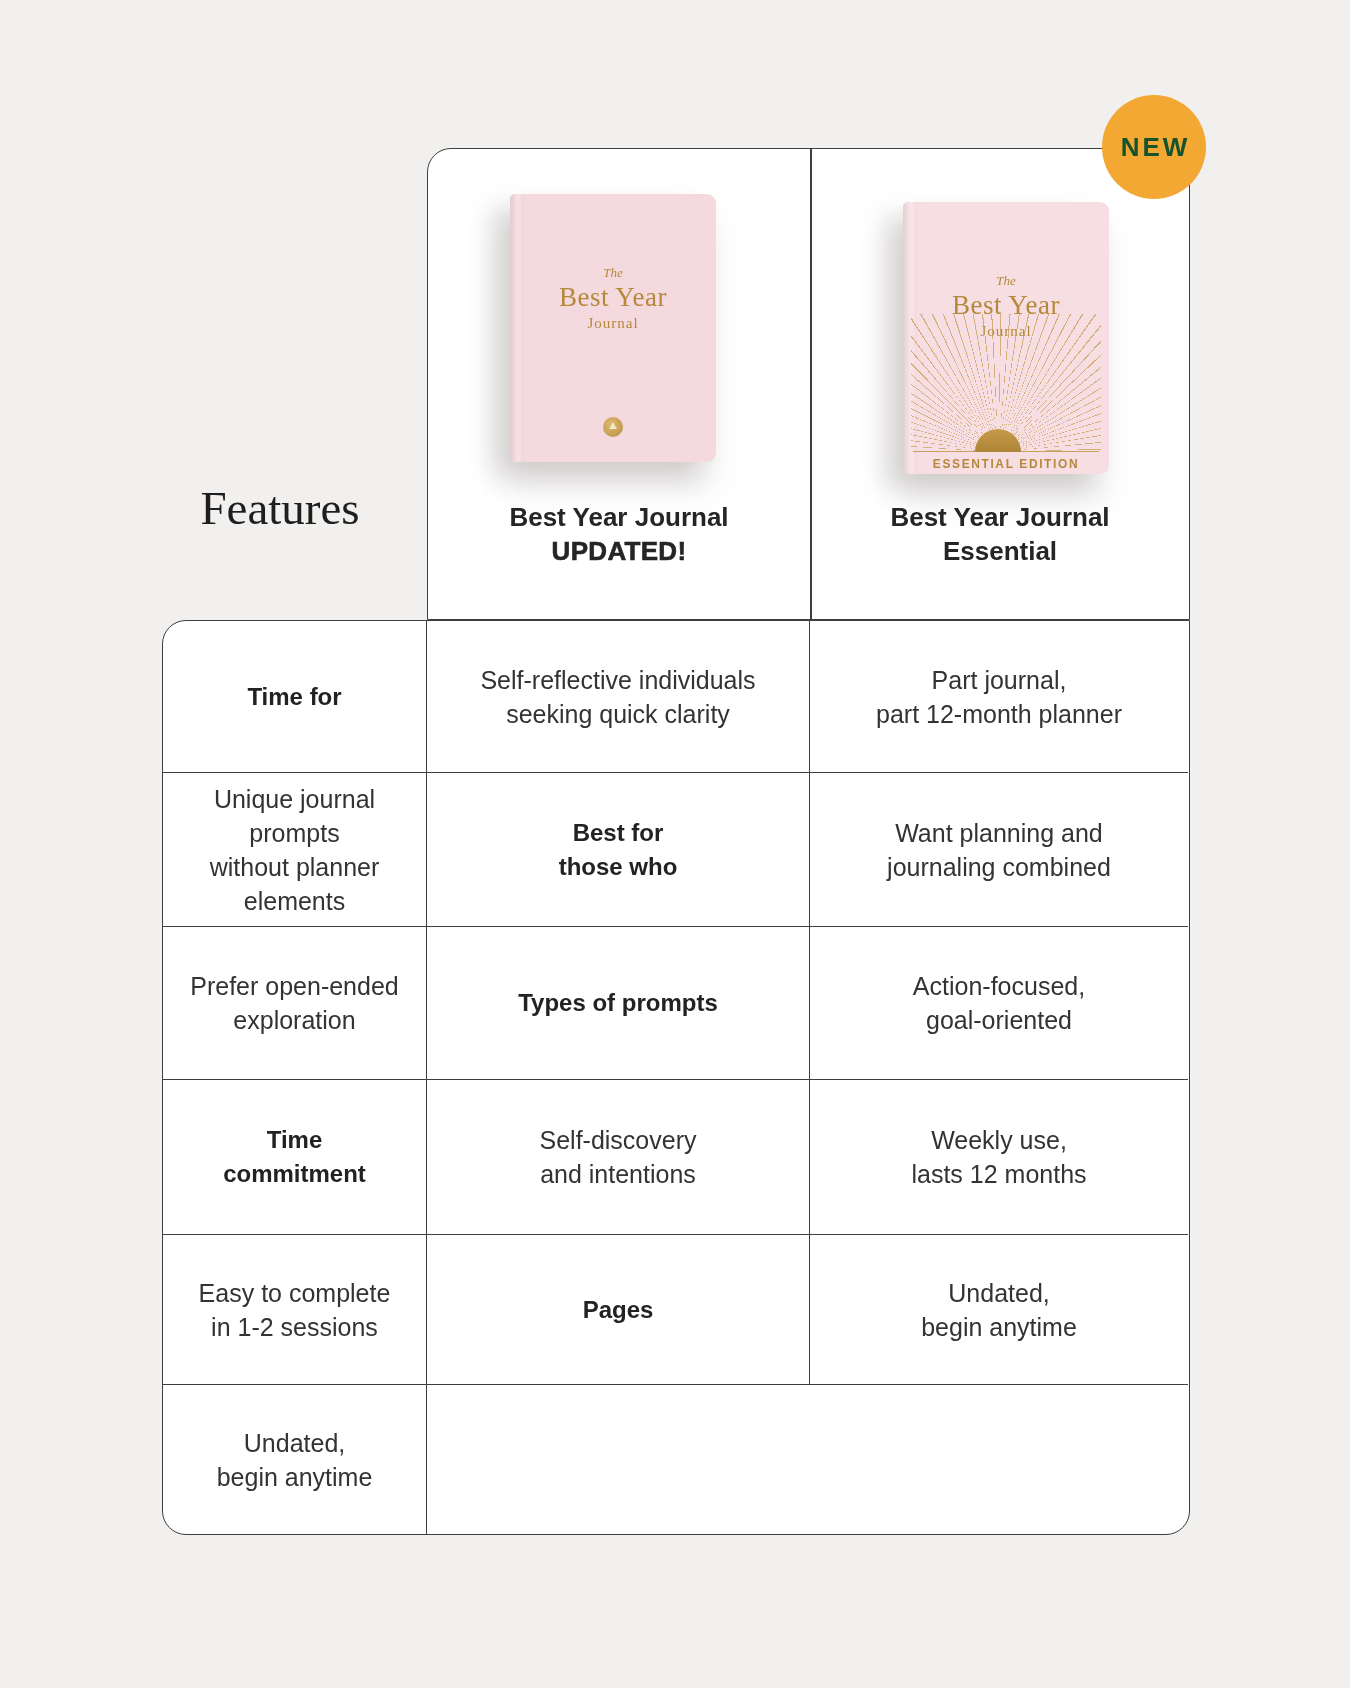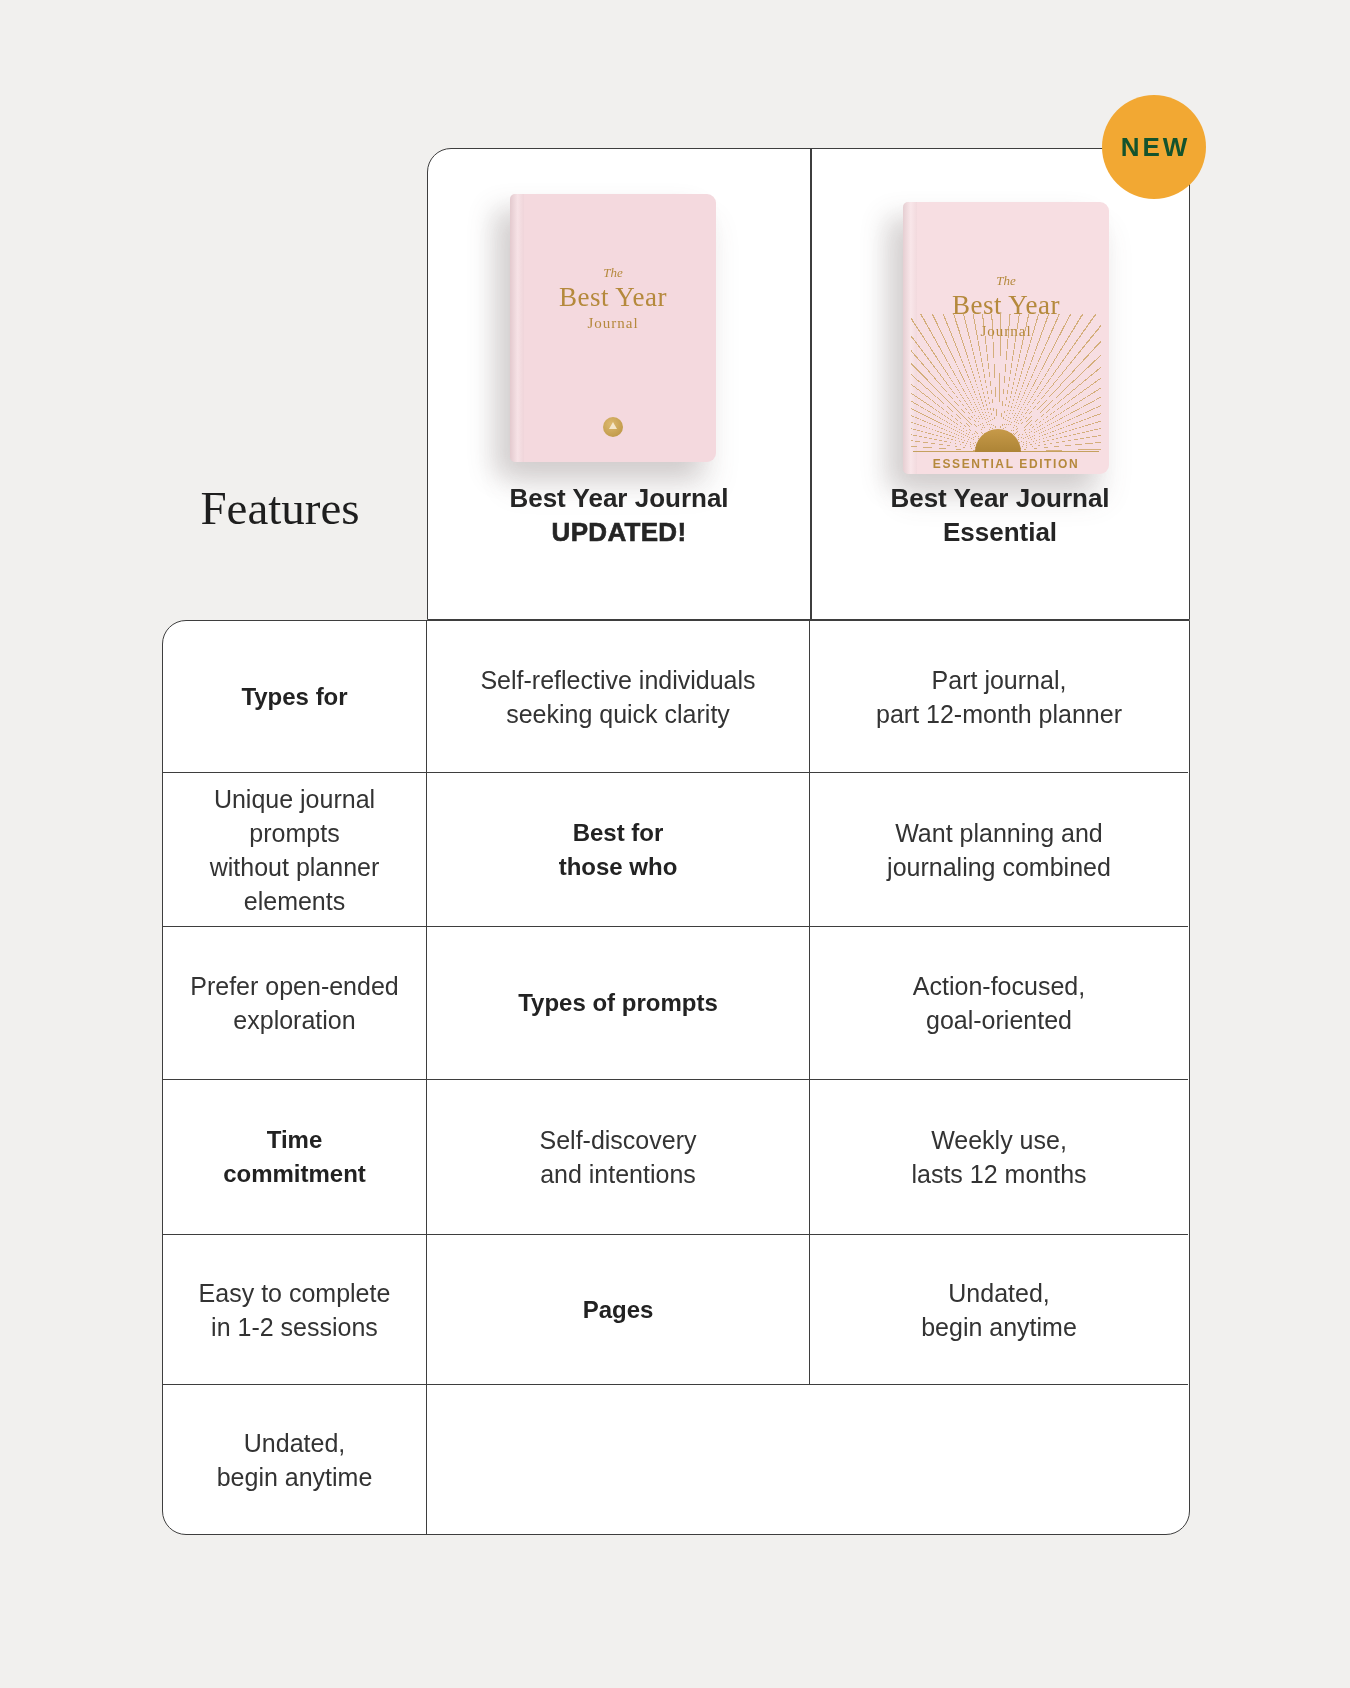--- a/index.html
+++ b/index.html
@@ -65,21 +65,21 @@
   .sun{
     position:absolute;left:72px;top:227px;width:46px;height:23px;
     border-radius:23px 23px 0 0;background:linear-gradient(180deg,#C79A49,#AD8436);
   }
   .j-edition{
     position:absolute;left:0;right:0;top:255px;text-align:center;
     font-size:12px;letter-spacing:1.6px;color:#B5893C;font-weight:700;
   }
 
   
-  .col-header{position:absolute;top:481px;width:340px;text-align:center;color:#252525;z-index:3;}
+  .col-header{position:absolute;top:500px;width:340px;text-align:center;color:#252525;z-index:3;}
   .col-header-1{left:449px;}
   .col-header-2{left:830px;}
   .ch-line1{font-size:26px;line-height:34px;font-weight:700;}
   .ch-line2{font-size:26px;line-height:34px;font-weight:700;}
   .ch-line2.heavy{font-weight:700;letter-spacing:0.3px;-webkit-text-stroke:0.6px #252525;}
 
   
   .table-box{
     position:absolute;left:162px;top:620px;width:1028px;height:915px;
     background:#FFFFFF;border:1.5px solid #3E3E3E;box-sizing:border-box;
@@ -135,21 +135,21 @@
   <div class="col-header col-header-1">
     <div class="ch-line1">Best Year Journal</div>
     <div class="ch-line2 heavy">UPDATED!</div>
   </div>
   <div class="col-header col-header-2">
     <div class="ch-line1">Best Year Journal</div>
     <div class="ch-line2">Essential</div>
   </div>
 
   <div class="table-box">
-    <div class="cell label">Types for</div>
+    <div class="cell label">Time for</div>
     <div class="cell">Self-reflective individuals
 seeking quick clarity</div>
 
     <div class="cell">Part journal,
 part 12-month planner</div>
     <div class="cell">Unique journal prompts
 without planner elements</div>
 
     <div class="cell label">Best for
 those who</div>

